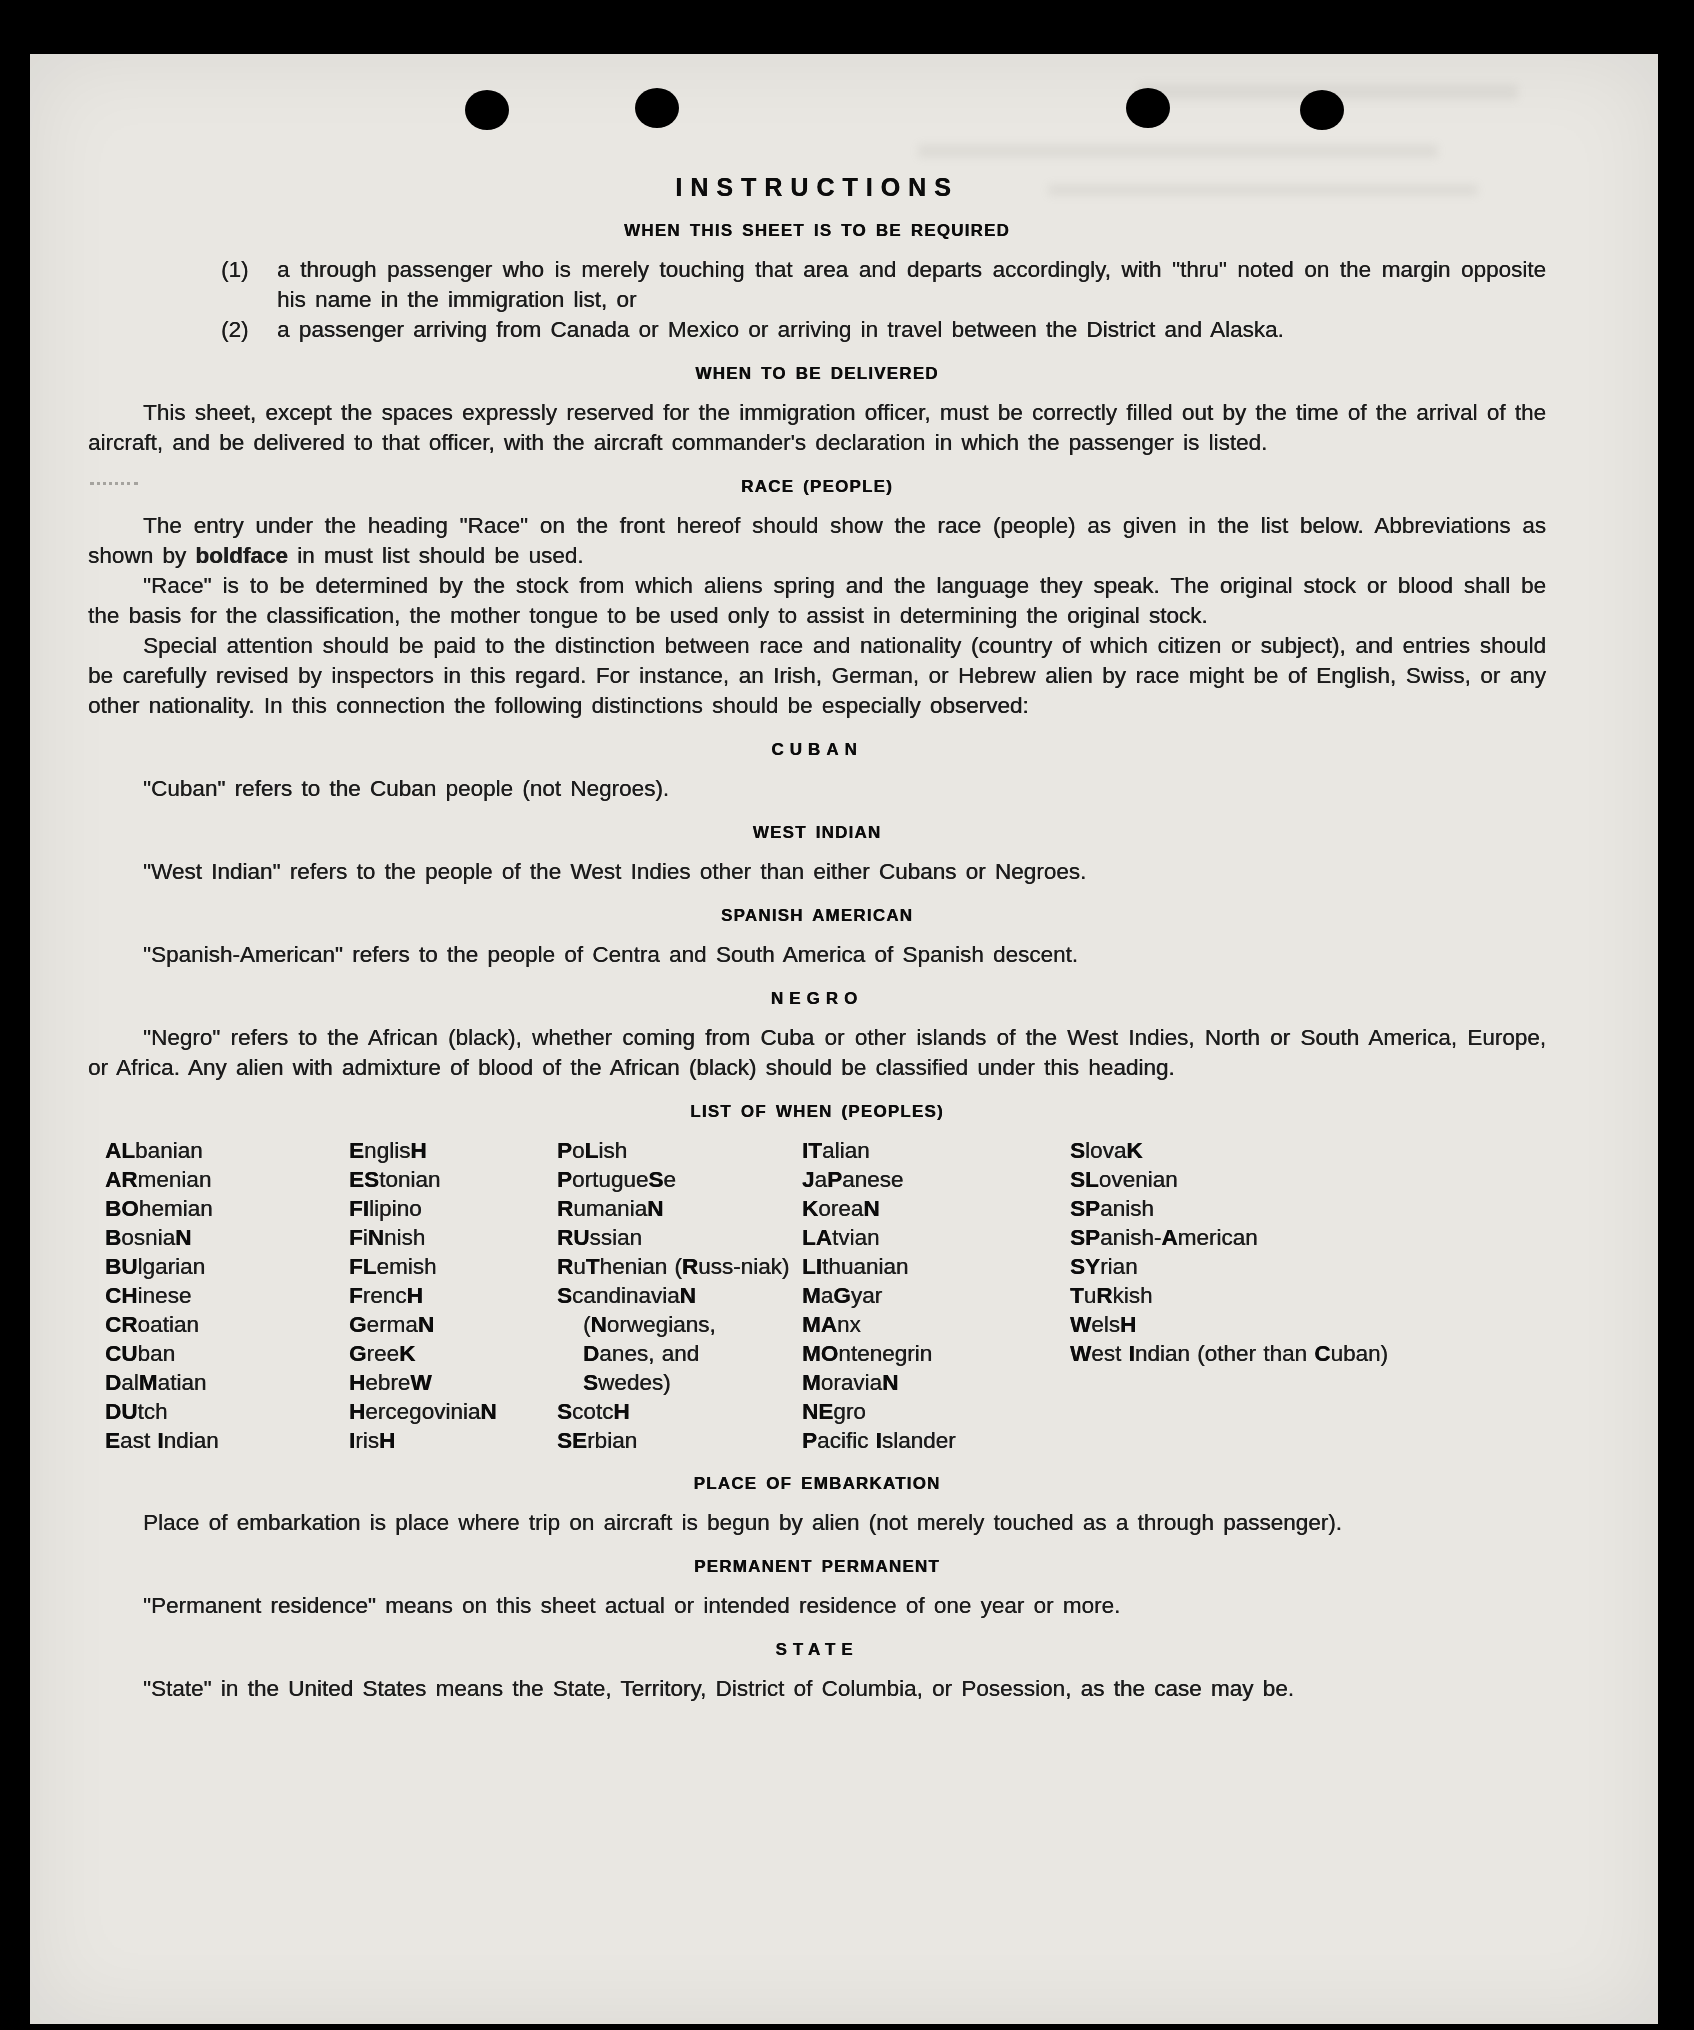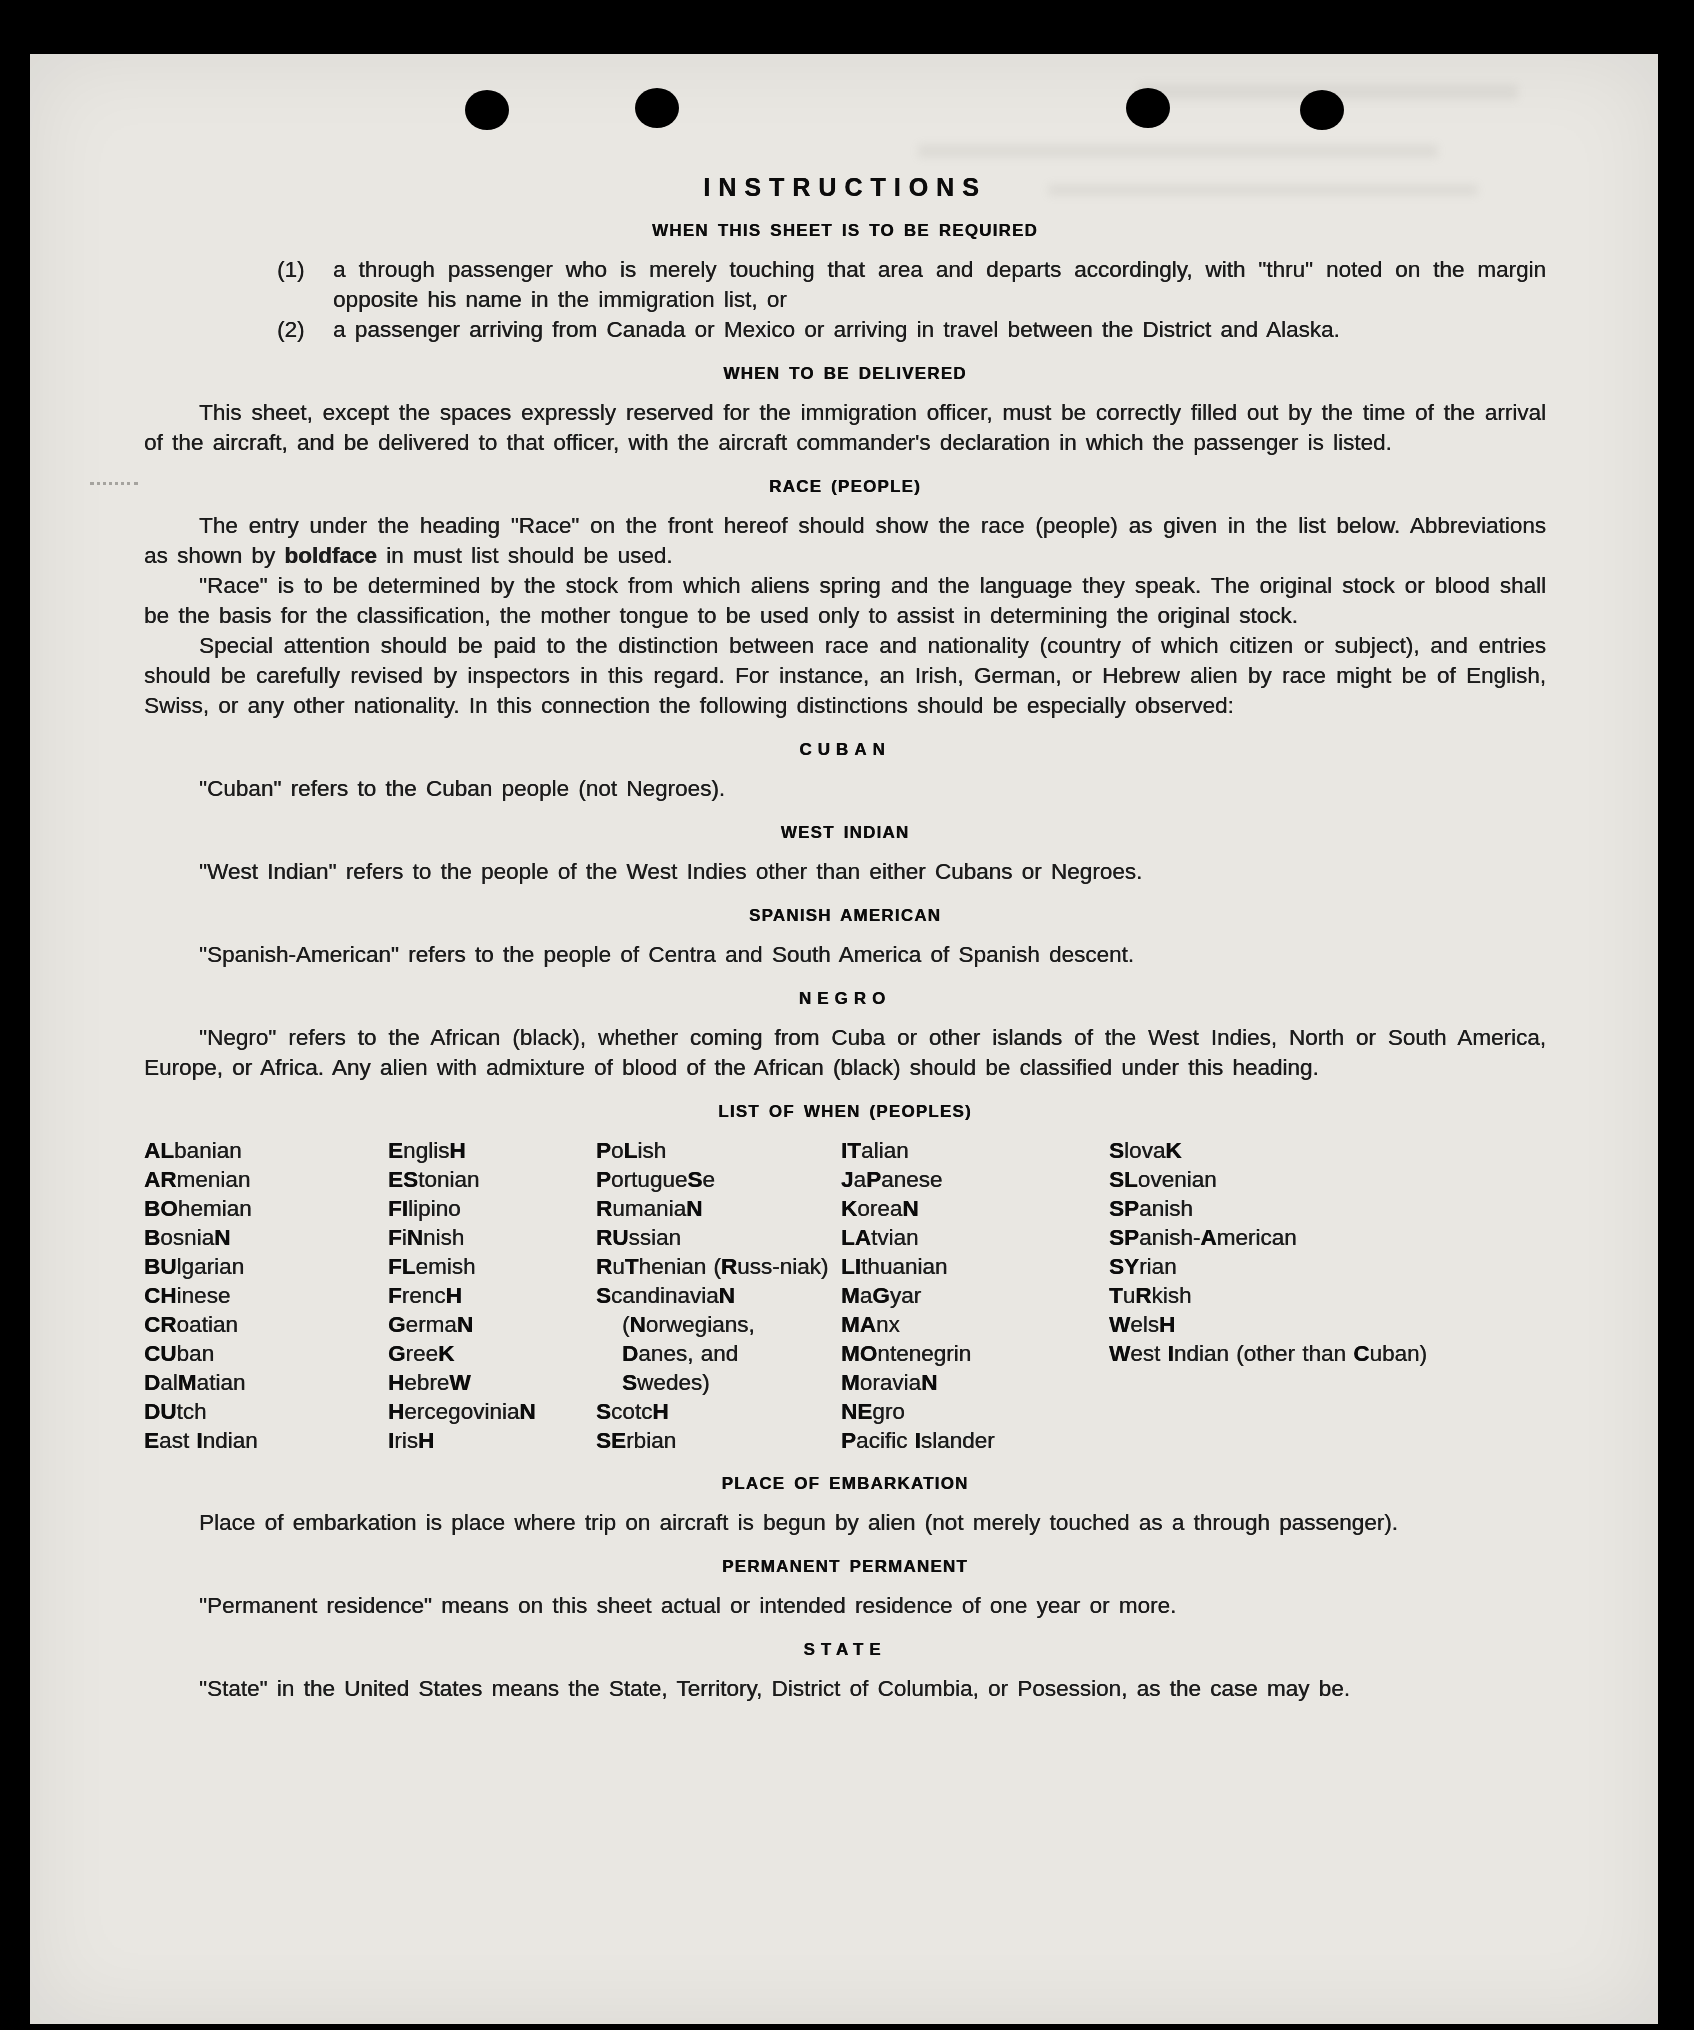--- a/index.html
+++ b/index.html
@@ -31,21 +31,21 @@
   }
   .dots-artifact {
     position:absolute;
     left:60px; top:428px;
     width:48px;
     border-bottom:3px dotted #6f6d68;
     opacity:0.55;
   }
   .content {
     position:relative;
-    padding:118px 112px 0 114px;
+    padding:118px 112px 0 58px;
     color:#1c1c1c;
     font-size:22.5px;
     line-height:30px;
     text-align:justify;
     word-spacing:3px;
     text-shadow:0.35px 0 0 currentColor;
   }
   .doc-title {
     text-align:center;
     font-weight:700;
@@ -69,21 +69,21 @@
   .num-item { display:flex; }
   .num-item .num { flex:0 0 56px; }
   .num-item .itext { flex:1; text-align:justify; }
   .races {
     display:flex;
     margin:4px 0 2px 0;
     text-align:left;
     word-spacing:1px;
   }
   .races .col { padding-right:12px; box-sizing:border-box; }
-  .col-0 { width:244px; }
+  .col-0 { width:244px;margin-left:17px; }
   .col-1 { width:208px; }
   .col-2 { width:268px; }
   .col-3 { width:245px; }
   .col-4 { flex:1; }
   .race-item {
     padding-left:26px;
     text-indent:-26px;
     line-height:29px;
   }
   .race-item b { font-weight:700; color:#0c0c0c; }

